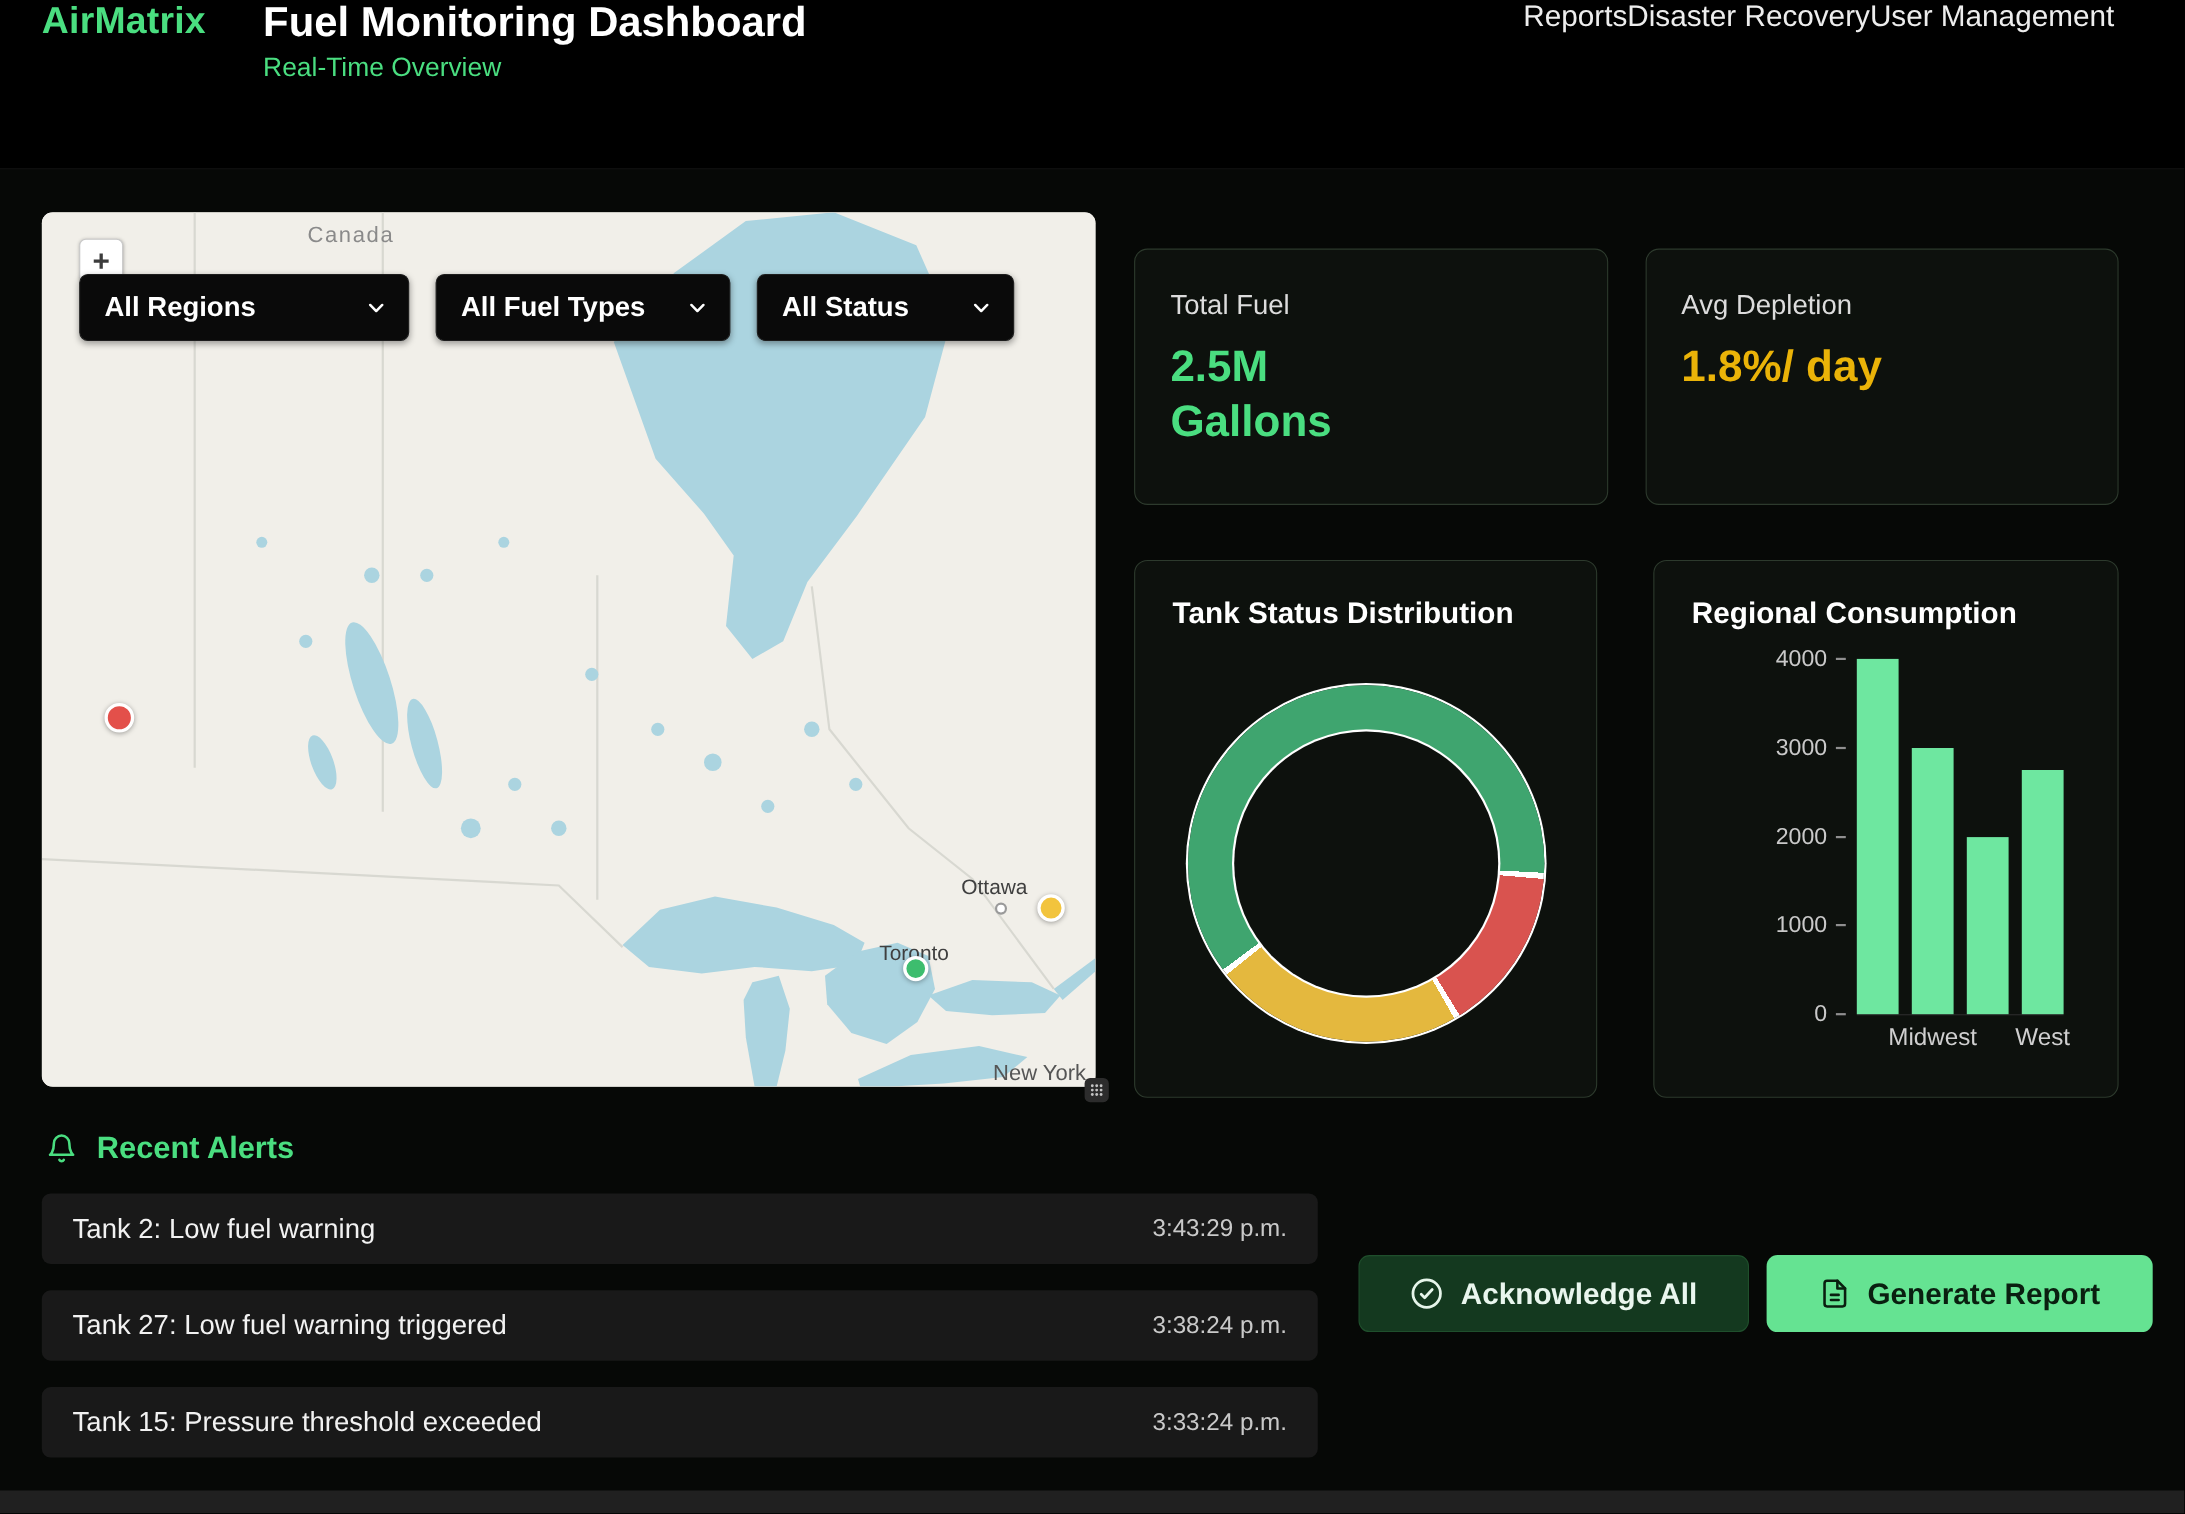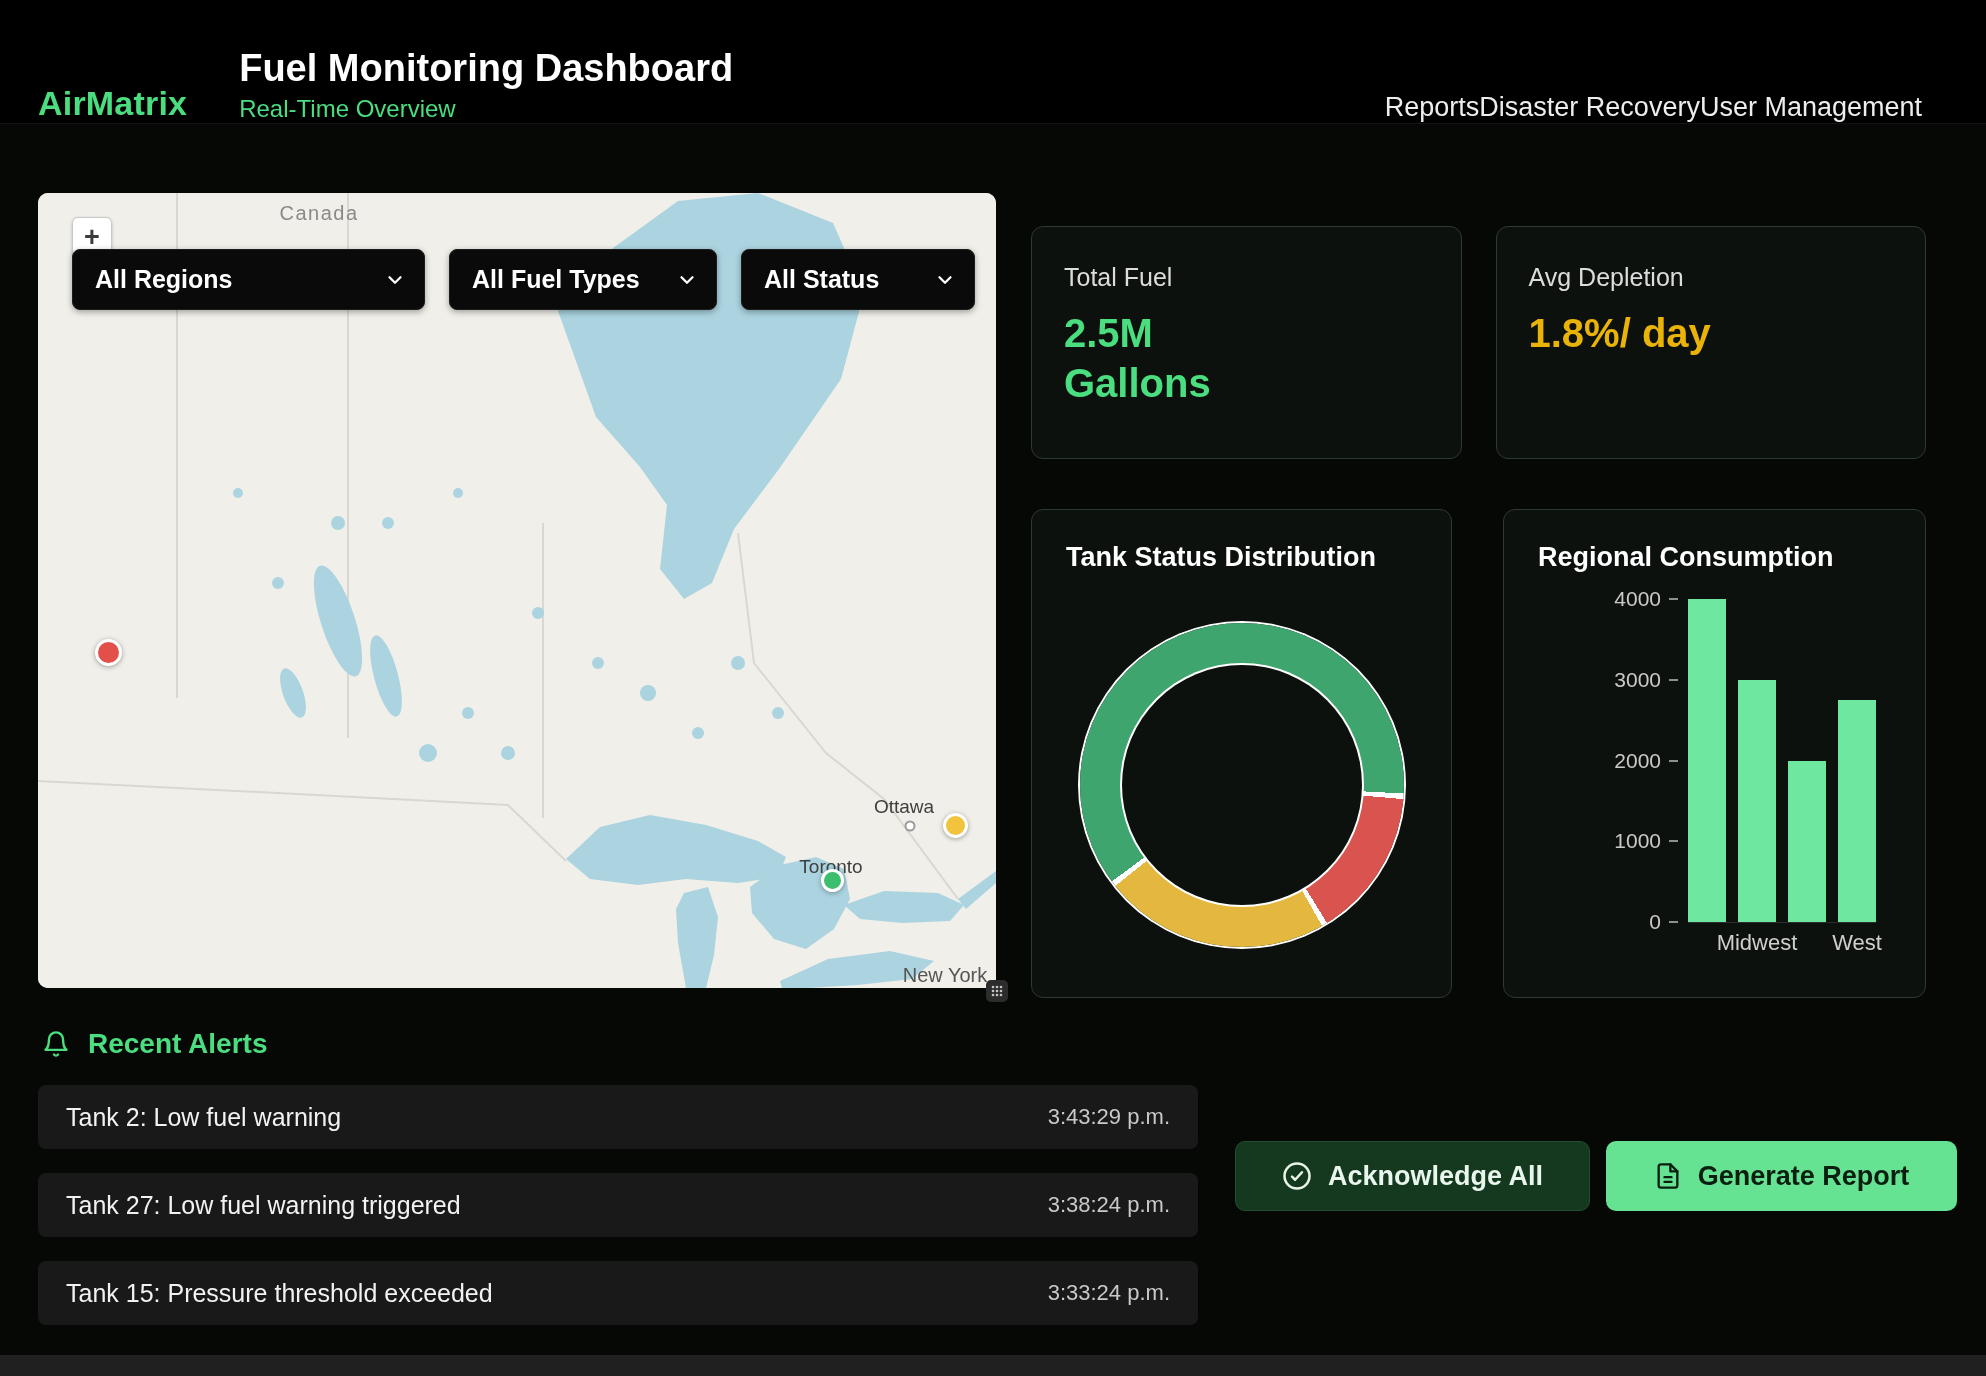--- a/index.html
+++ b/index.html
@@ -4,22 +4,22 @@
 <style>
   html,body { margin:0; padding:0; background:#000; }
   .page {
     position:relative; width:1986px; height:1376px; overflow:hidden;
     background:#060806;
     font-family:"Liberation Sans","DejaVu Sans",sans-serif;
   }
 
   
   .header {
-    position:absolute; top:0; left:0; right:0; height:124px; background:#000;
-    display:flex; align-items:flex-end; padding:0 64px 0 38px; box-sizing:border-box;
+    position:absolute; top:0; left:0; right:0; height:154px; background:#000;
+    display:flex; align-items:flex-start; padding:0 64px 0 38px; box-sizing:border-box;
     border-bottom:1px solid #141414; z-index:5;
   }
   .brand { font-size:34px; font-weight:bold; color:#4ade80; letter-spacing:.2px; }
   .title-block { margin-left:52px; display:flex; flex-direction:column; justify-content:center; }
   .page-title { font-size:38px; font-weight:bold; color:#fff; }
   .page-subtitle { font-size:24px; color:#4ade80; margin-top:5px; }
   .nav { margin-left:auto; display:flex; align-items:center; }
   .nav-item { color:#ededed; font-size:27px; cursor:pointer; white-space:nowrap; }
 
   
@@ -36,21 +36,21 @@
     box-shadow:0 1px 3px rgba(0,0,0,.25);
   }
   .filter-row { position:absolute; left:34px; top:56px; display:flex; gap:24px; z-index:2; }
   .map-filter {
     height:61px; background:#0a0a0a; border:1px solid #1d1d1d; border-radius:8px;
     display:flex; align-items:center; justify-content:space-between;
     padding:0 18px 0 22px; box-sizing:border-box;
     color:#fff; font-size:25px; font-weight:bold; cursor:pointer;
     box-shadow:0 2px 6px rgba(0,0,0,.35);
   }
-  .map-filter.f1 { width:353px; }
+  .map-filter.f1 { width:300px; }
   .map-filter.f2 { width:268px; }
   .map-filter.f3 { width:234px; }
   .chev { display:flex; margin-left:16px; }
 
   .map-marker {
     position:absolute; border-radius:50%; border:3px solid #fff; box-sizing:border-box;
     box-shadow:0 1px 5px rgba(0,0,0,.35); cursor:pointer;
   }
   .marker-critical { left:57px;  top:446px; width:27px; height:27px; }
   .marker-warning  { left:905px; top:620px; width:25px; height:25px; }

